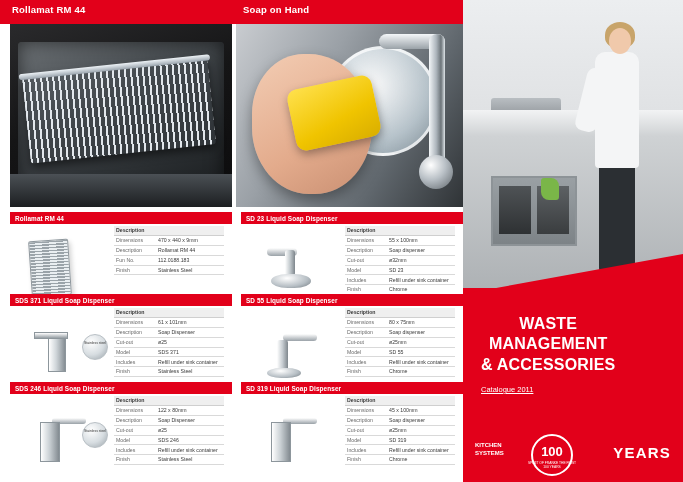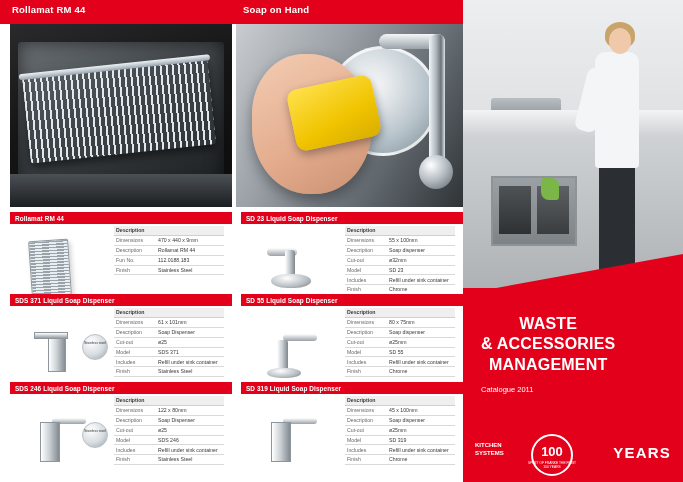--- a/index.html
+++ b/index.html
@@ -113,21 +113,21 @@
   .cov-woman-body { position:absolute; left:132px; top:52px; width:44px; height:116px; background:#f4f5f6; border-radius:10px 10px 4px 4px; }
   .cov-woman-head { position:absolute; left:146px; top:28px; width:22px; height:26px; border-radius:50%; background:#f0c9ab; }
   .cov-woman-hair { position:absolute; left:142px; top:22px; width:30px; height:26px; border-radius:50% 50% 40% 40%; background:#c8a46a; }
   .cov-woman-legs { position:absolute; left:136px; top:162px; width:36px; height:110px; background:#2b2f33; border-radius:4px; }
   .cov-woman-arm { position:absolute; left:118px; top:68px; width:22px; height:64px; background:#f4f5f6; border-radius:8px; transform:rotate(14deg); }
 
   .cov-red { position:absolute; left:0; top:288px; width:220px; height:194px; background:#e2001a; }
   .cov-red:before { content:""; position:absolute; left:0; top:-34px; width:220px; height:40px; background:#e2001a;
     clip-path: polygon(0 100%, 100% 0, 100% 100%, 0 100%); }
   .cov-title { position:absolute; left:18px; top:26px; color:#fff; font-size:16px; font-weight:bold; line-height:1.28; letter-spacing:.2px;text-align:center; }
-  .cov-sub { position:absolute; left:18px; top:97px; color:#fff; font-size:7.5px; }
+  .cov-sub { position:absolute; left:18px; top:97px; color:#fff; font-size:7.5px;text-decoration:underline; }
   .cov-foot { position:absolute; left:0; bottom:8px; width:220px; height:46px; }
   .ks { position:absolute; left:12px; top:14px; color:#fff; font-size:6px; font-weight:bold; line-height:1.3; }
   .anniv { position:absolute; left:68px; top:6px; width:42px; height:42px; }
   .anniv .ring { position:absolute; inset:0; border-radius:50%; border:2px solid #fff; }
   .anniv .num { position:absolute; left:0; top:10px; width:42px; text-align:center; color:#fff; font-size:13px; font-weight:bold; }
   .anniv .cap { position:absolute; left:-6px; top:27px; width:54px; text-align:center; color:#fff; font-size:3.3px; line-height:1.25; }
   .franke { position:absolute; right:12px; top:16px; color:#fff; font-size:15px; font-weight:bold; letter-spacing:1.2px; }
 </style>
 </head>
 <body>
@@ -425,22 +425,22 @@
       <div class="cov-woman-legs"></div>
       <div class="cov-woman-body"></div>
       <div class="cov-woman-arm"></div>
       <div class="cov-woman-hair"></div>
       <div class="cov-woman-head"></div>
     </div>
 
     <div class="cov-red">
       <div class="cov-title">
         <div>WASTE</div>
+        <div>MANAGEMENT</div>
         <div>&amp; ACCESSORIES</div>
-        <div>MANAGEMENT</div>
       </div>
       <div class="cov-sub">Catalogue 2011</div>
 
       <div class="cov-foot">
         <div class="ks">
           <div>KITCHEN</div>
           <div>SYSTEMS</div>
         </div>
         <div class="anniv">
           <div class="ring"></div>

